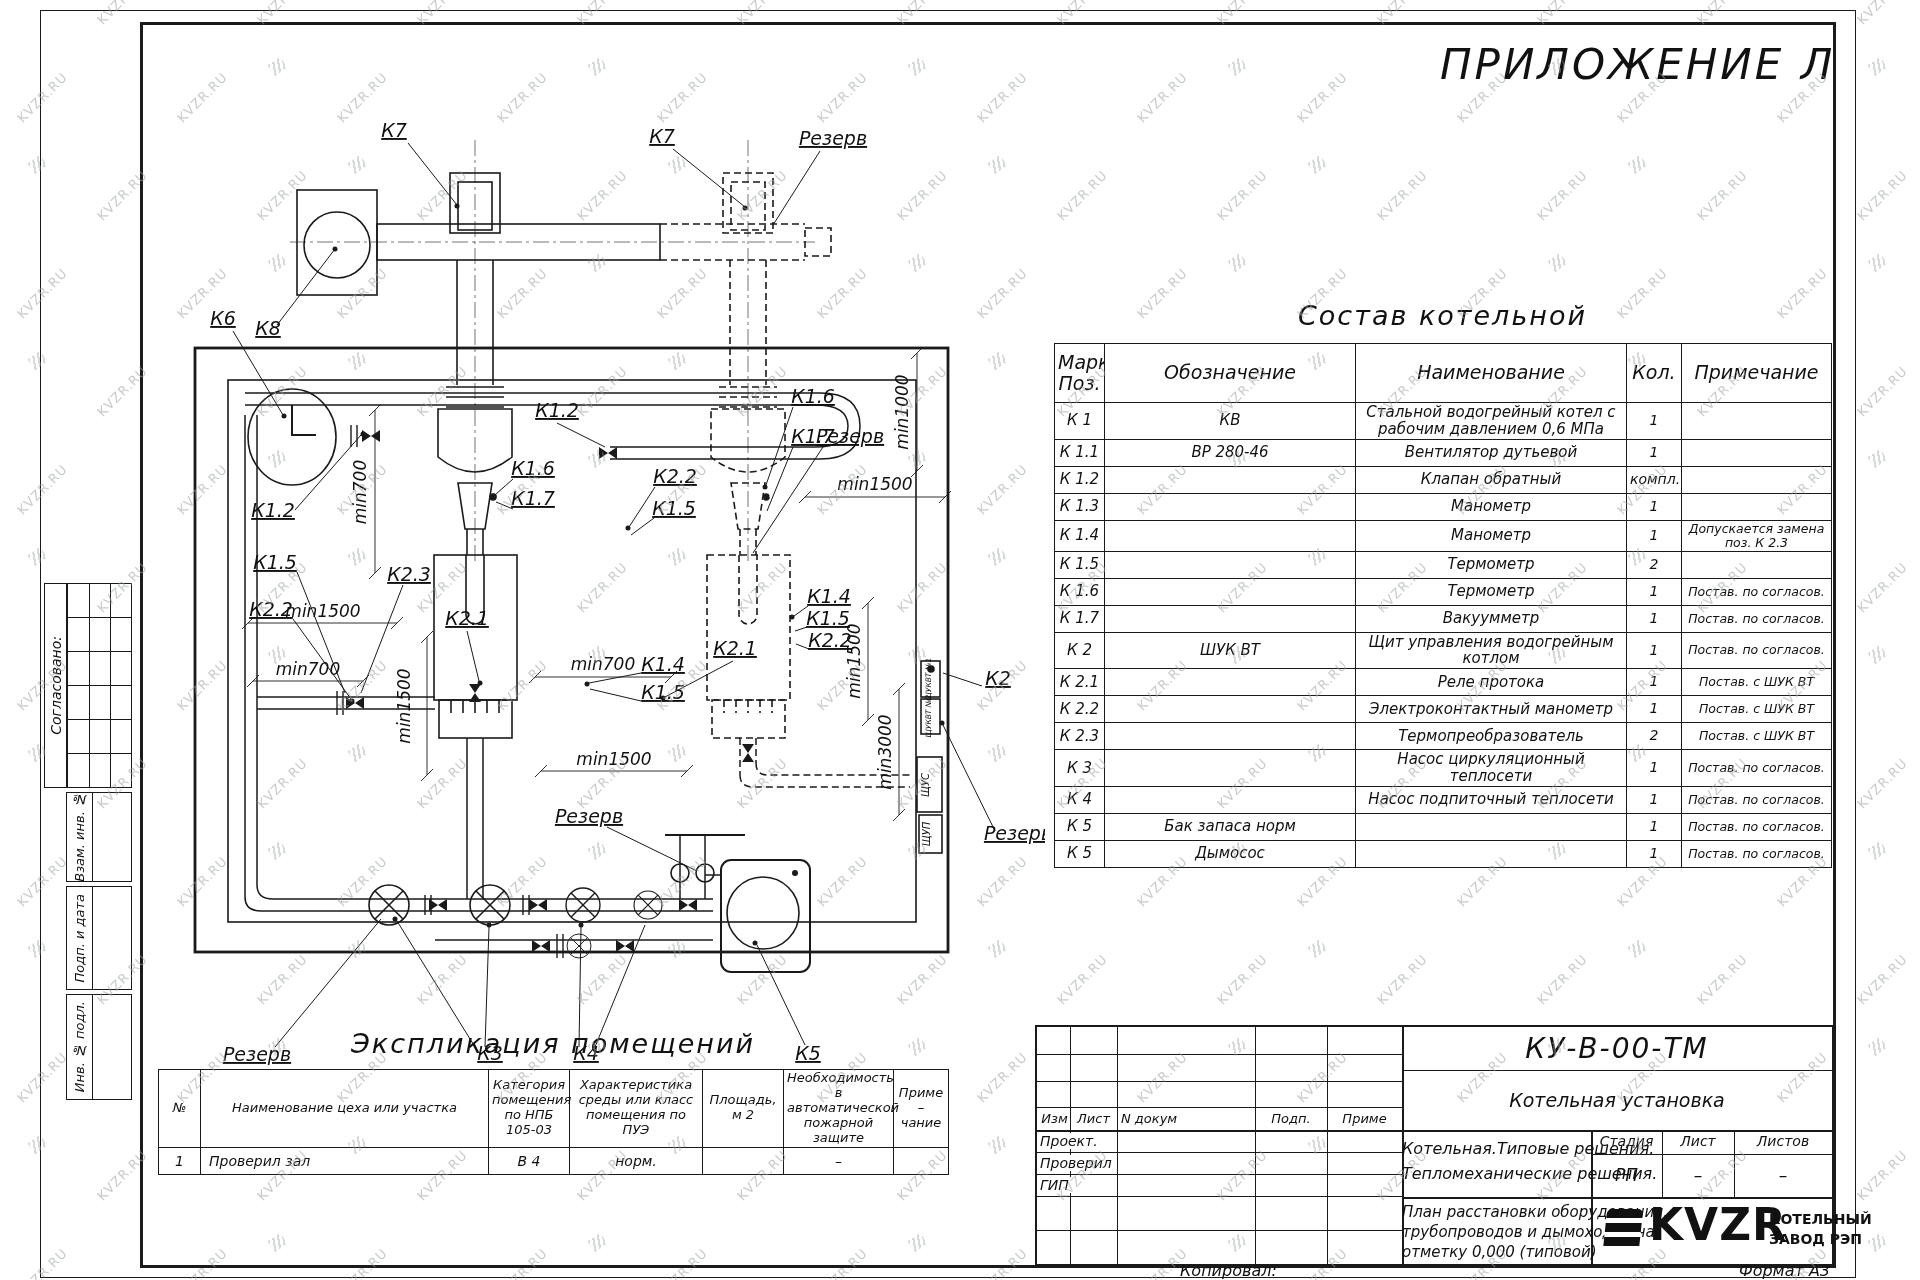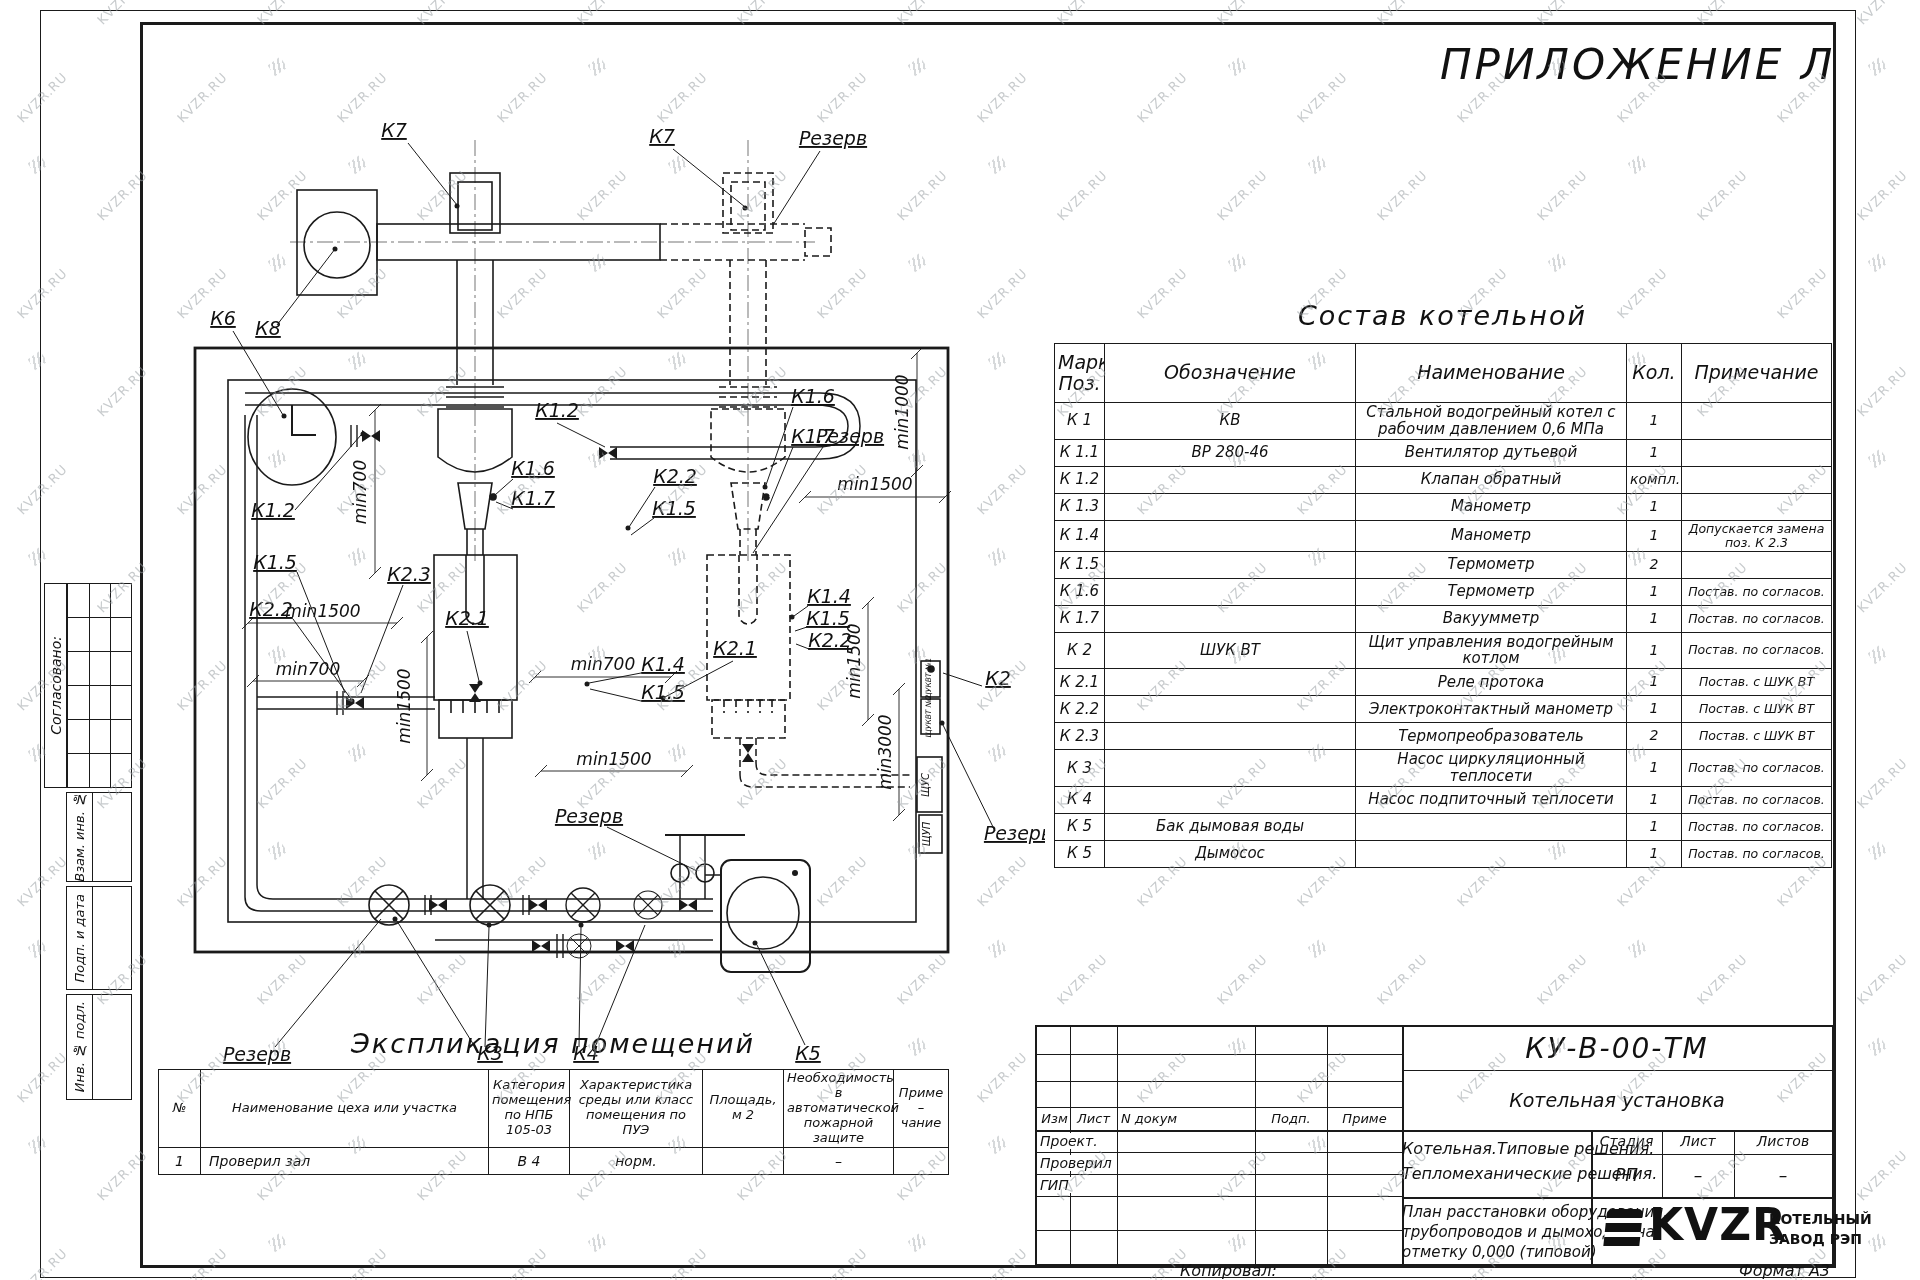--- a/index.html
+++ b/index.html
@@ -487,21 +487,21 @@
           </tr>
           <tr>
             <td>К 4</td>
             <td></td>
             <td>Насос подпиточный теплосети</td>
             <td class="qty">1</td>
             <td class="note">Постав. по согласов.</td>
           </tr>
           <tr>
             <td>К 5</td>
-            <td>Бак дымовая воды</td>
+            <td>Бак запаса норм</td>
             <td></td>
             <td class="qty">1</td>
             <td class="note">Постав. по согласов.</td>
           </tr>
           <tr>
             <td>К 5</td>
             <td>Дымосос</td>
             <td></td>
             <td class="qty">1</td>
             <td class="note">Постав. по согласов.</td>

